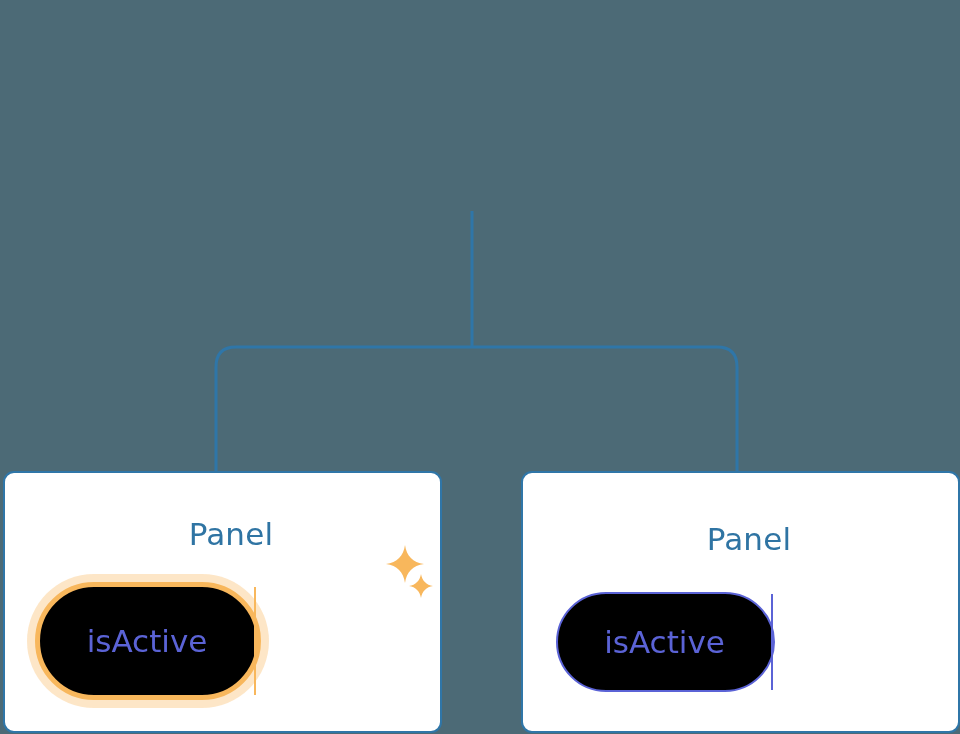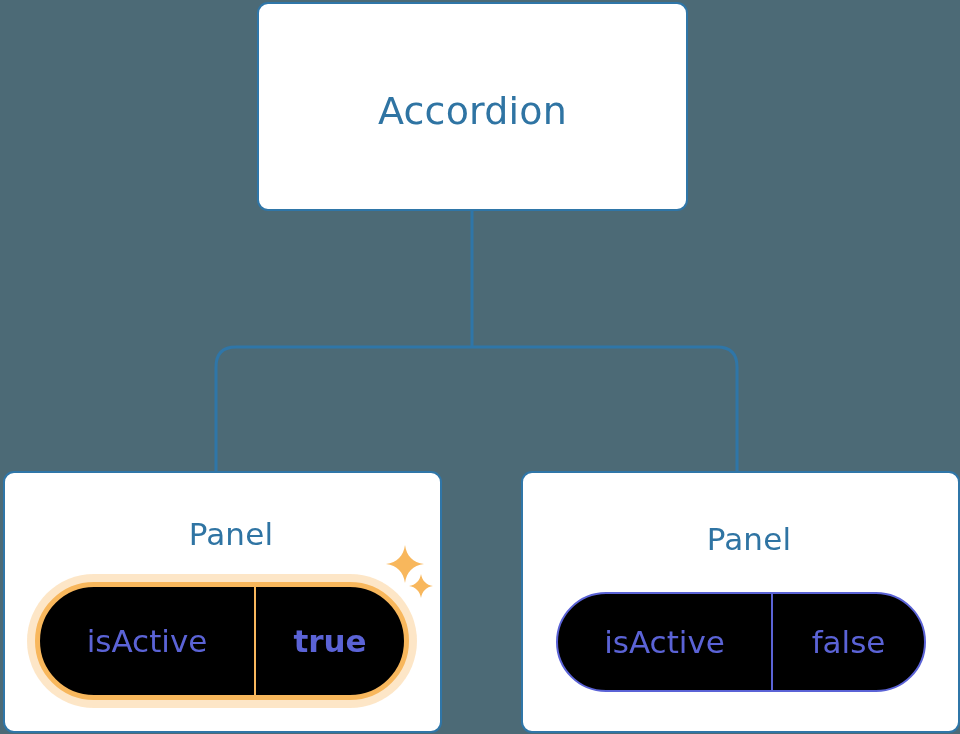--- a/index.html
+++ b/index.html
@@ -172,46 +172,41 @@
 
 <div id="stage">
 
   <svg id="connectors" viewBox="0 0 960 734">
 
     <path d="M 472 211 L 472 347" fill="none" stroke="#2F76A8" stroke-width="3"></path>
 
     <path d="M 216 471 L 216 367 Q 216 347 236 347 L 717 347 Q 737 347 737 367 L 737 471" fill="none" stroke="#2F76A8" stroke-width="3" stroke-linecap="butt"></path>
   </svg>
 
-  <div class="node node-root">
-    <div class="node-title title-root">Accordion</div>
-  </div>
 
   <div class="node node-panel-left">
     <div class="node-title title-panel">Panel</div>
   </div>
 
   <div class="pill-wrap pill-left">
     <div class="pill pill-highlight">
       <div class="pill-cell pill-key">isActive</div>
-      <div class="pill-cell pill-val">true</div>
     </div>
   </div>
 
   <svg class="sparkle sparkle-big" width="40" height="40" viewBox="0 0 40 40">
     <path d="M20 1 C21.6 12.2 27.8 18.4 39 20 C27.8 21.6 21.6 27.8 20 39 C18.4 27.8 12.2 21.6 1 20 C12.2 18.4 18.4 12.2 20 1 Z" fill="#F8B75C"></path>
   </svg>
   <svg class="sparkle sparkle-small" width="26" height="26" viewBox="0 0 26 26">
     <path d="M13 1 C14 7.6 18.4 12 25 13 C18.4 14 14 18.4 13 25 C12 18.4 7.6 14 1 13 C7.6 12 12 7.6 13 1 Z" fill="#F8B75C"></path>
   </svg>
 
   <div class="node node-panel-right">
     <div class="node-title title-panel shift">Panel</div>
   </div>
 
   <div class="pill-wrap pill-right">
     <div class="pill pill-plain">
       <div class="pill-cell pill-key">isActive</div>
-      <div class="pill-cell pill-val">false</div>
     </div>
   </div>
 
 </div>
 
 </body></html>

